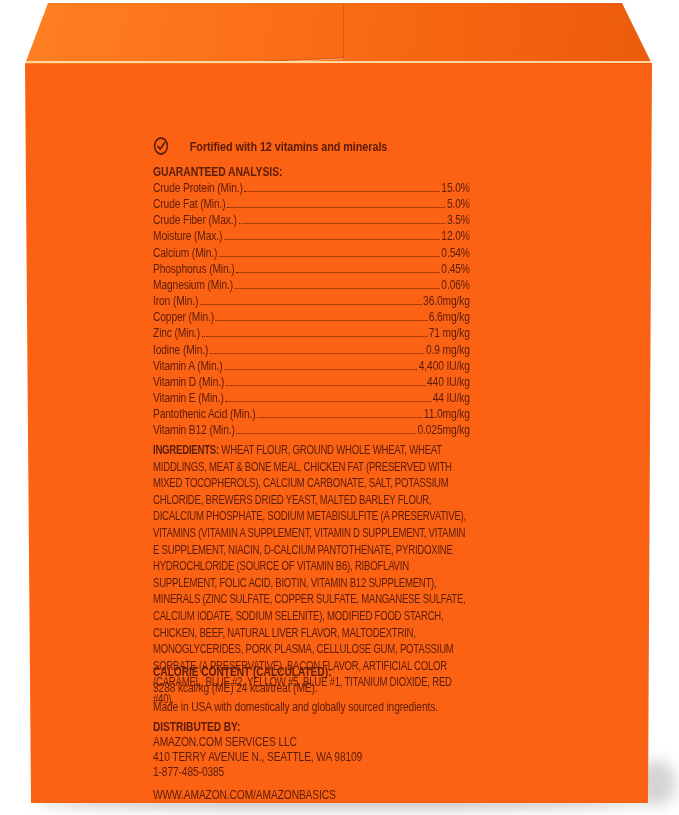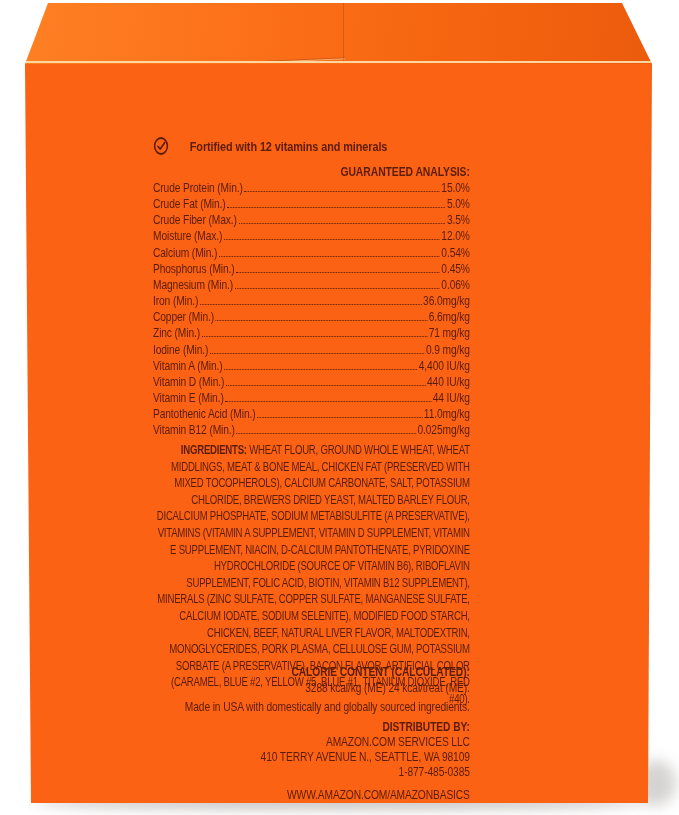--- a/index.html
+++ b/index.html
@@ -1,21 +1,21 @@
 <!DOCTYPE html>
 <html><head>
 <meta charset="utf-8">
 <style>
   html,body{margin:0;padding:0;}
   body{
     width:679px;height:815px;background:#ffffff;overflow:hidden;
     font-family:"Liberation Sans", sans-serif;
     -webkit-font-smoothing:antialiased;
   }
-  .scene{position:relative;width:679px;height:815px;background:#ffffff;text-align:right;}
+  .scene{position:relative;width:679px;height:815px;background:#ffffff;}
 
   
   .floor-shadow{
     position:absolute;left:34px;top:796px;width:614px;height:14px;
     background:rgba(60,55,50,0.28);border-radius:50%;
     filter:blur(6px);
   }
   .corner-shadow{
     position:absolute;left:636px;top:760px;width:40px;height:46px;
     background:rgba(70,60,55,0.22);border-radius:50%;filter:blur(7px);

